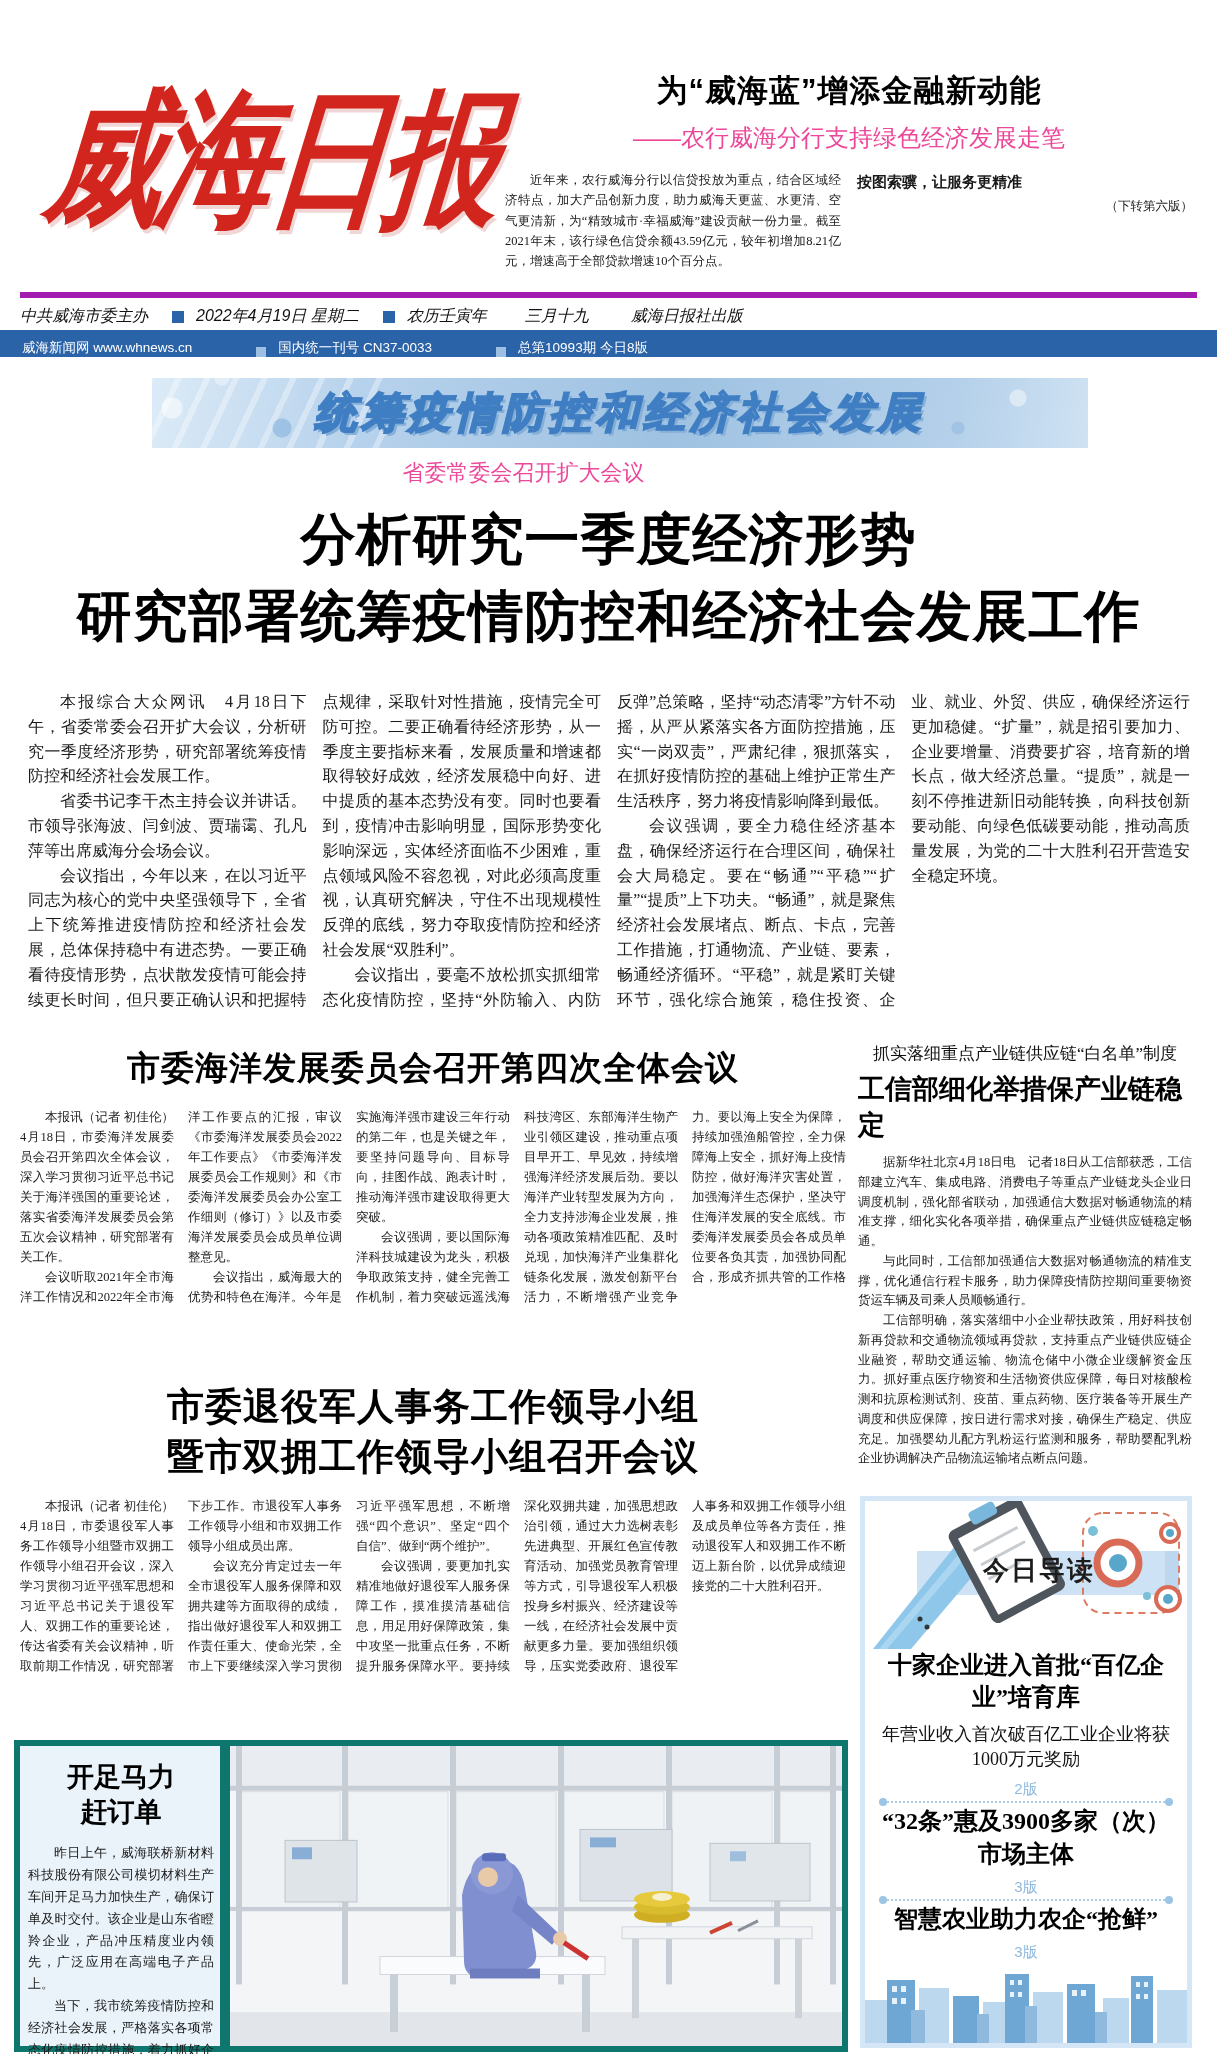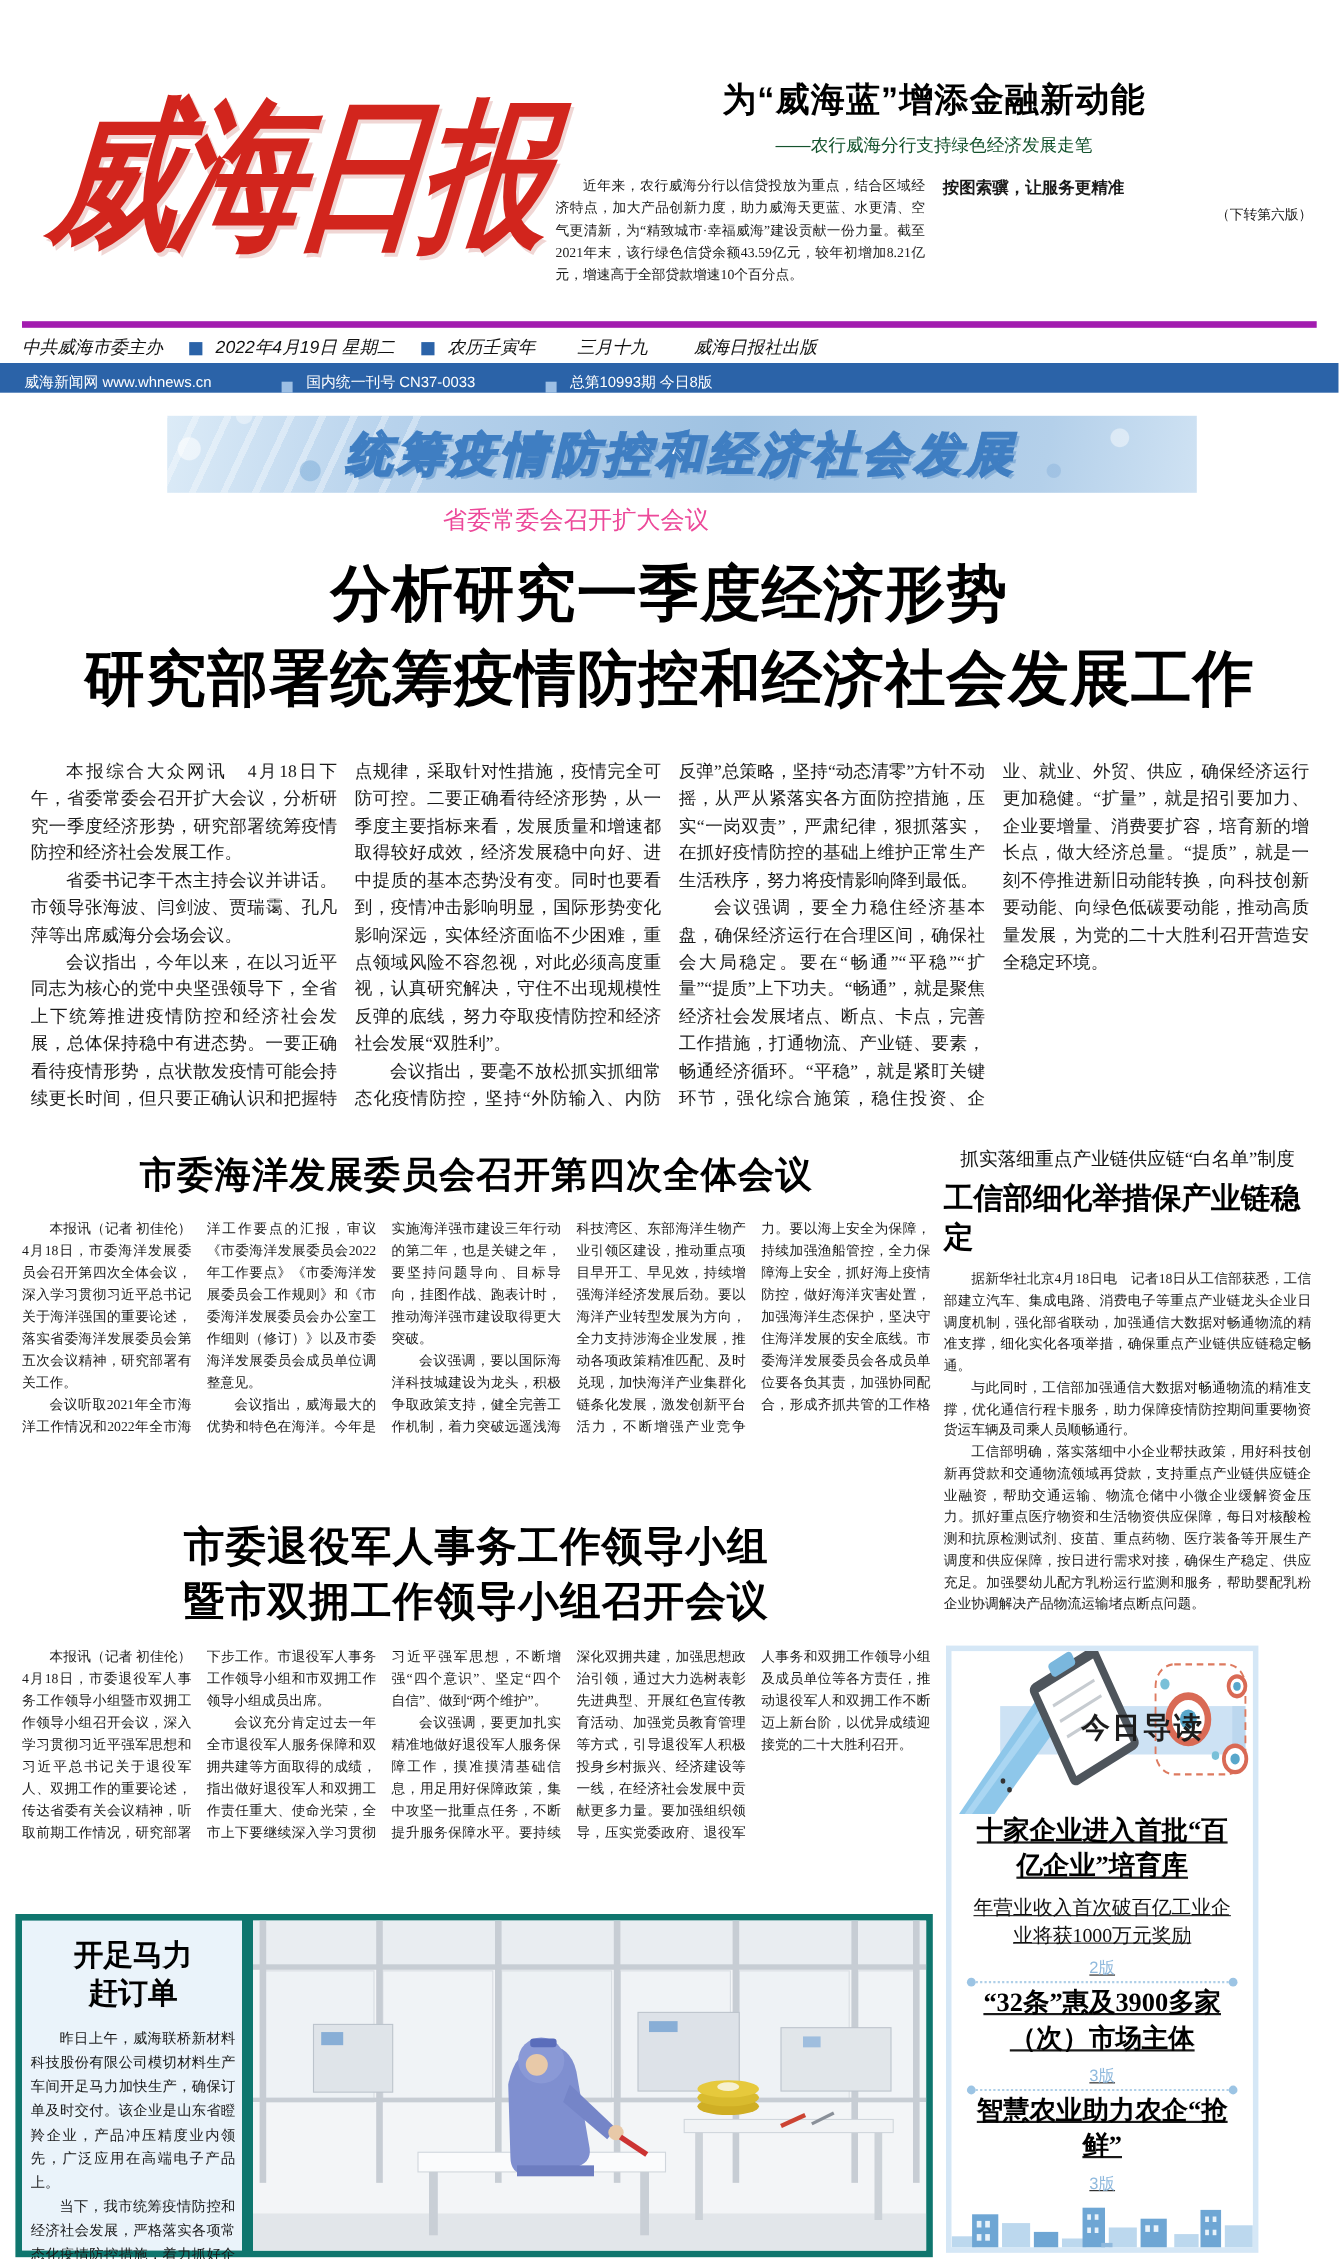--- a/index.html
+++ b/index.html
@@ -18,22 +18,22 @@
     font-size:118px; letter-spacing:-6px; color:#d2251d; white-space:nowrap;
     transform:skewX(-6deg) scaleY(1.25); text-shadow:3px 3px 0 rgba(170,25,18,.18);
   }
   
   .top-article { position:absolute; left:505px; top:70px; width:688px; }
   .top-article .t1 {
     font-family:"Liberation Sans", sans-serif; font-weight:900; font-size:31px;
     text-align:center; letter-spacing:1px; color:#000;
   }
   .top-article .t2 {
-    font-family:"Liberation Sans", sans-serif; font-weight:500; font-size:16px;
-    text-align:center; margin-top:10px; color:#14532d;
+    font-family:"Liberation Sans", sans-serif; font-weight:500; font-size:24px;
+    text-align:center; margin-top:10px; color:#ec4899;
   }
   .top-article .cols { display:flex; gap:16px; margin-top:16px; }
   .top-article .col { width:336px; font-size:12.5px; line-height:1.62; text-align:justify; }
   .top-article .col p { text-indent:2em; }
   .col-lead {
     font-family:"Liberation Sans", sans-serif; font-weight:700; font-size:15px;
     margin-bottom:2px;
   }
   .jump-note { text-align:right; text-indent:0 !important; }
   
@@ -137,23 +137,23 @@
   .photo-text .pt-title {
     font-family:"Liberation Serif", serif; font-weight:900; font-size:27px;
     text-align:center; line-height:1.3; color:#000;
   }
   .photo-text .pt-body { margin-top:12px; font-size:13px; line-height:1.68; text-align:justify; }
   .photo-text .pt-body p { text-indent:2em; }
   .photo-frame { flex:1; background:#fff; }
   .photo-frame svg { display:block; width:100%; height:100%; }
   
   .digest {
-    position:absolute; left:860px; top:1496px; width:284px; height:552px;
+    position:absolute; left:860px; top:1496px; width:332px; height:552px;
     border:5px solid #d5e7f6; background:#fff;
-    display:flex; flex-direction:column; overflow:hidden;text-decoration:underline;
+    display:flex; flex-direction:column; overflow:hidden;
   }
   .digest-header { position:relative; height:148px; flex:none; }
   .digest-header svg { position:absolute; inset:0; width:100%; height:100%; }
   .digest-title {
     position:absolute; left:118px; top:52px; width:150px;
     font-family:"Liberation Sans", sans-serif; font-weight:900; font-size:26px; color:#1c1c1c;
     letter-spacing:2px;
   }
   .digest-items { flex:1; display:flex; flex-direction:column; justify-content:space-evenly; padding:0 14px; }
   .d-item { text-align:center; }

